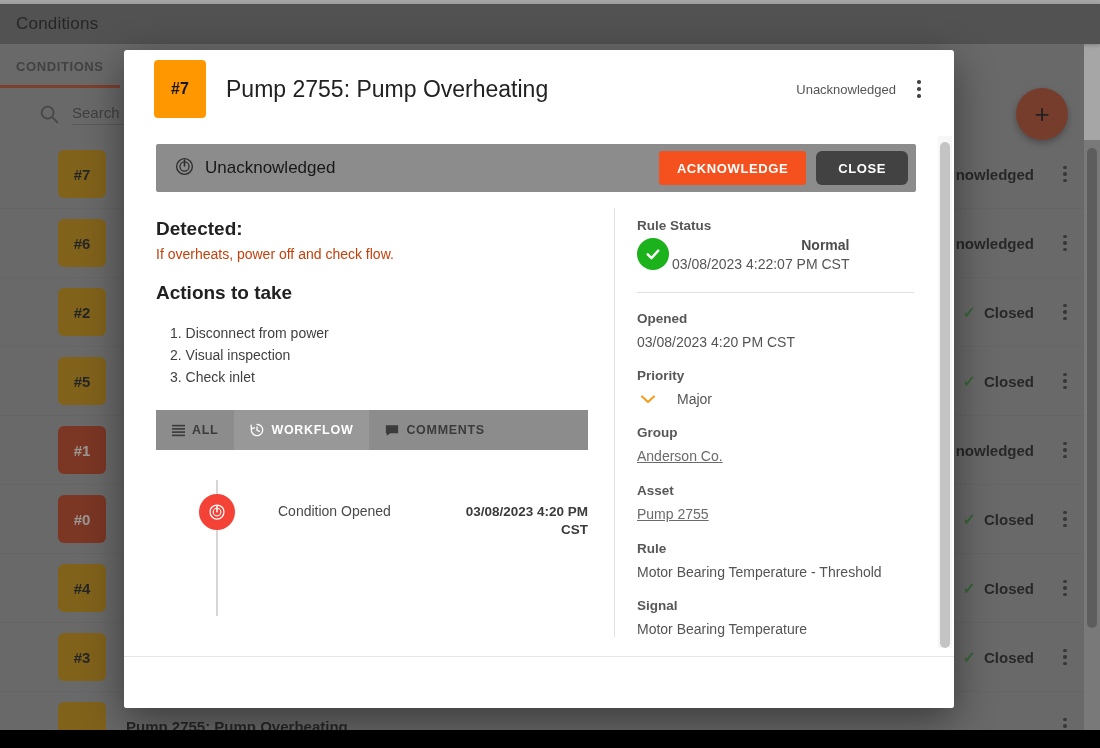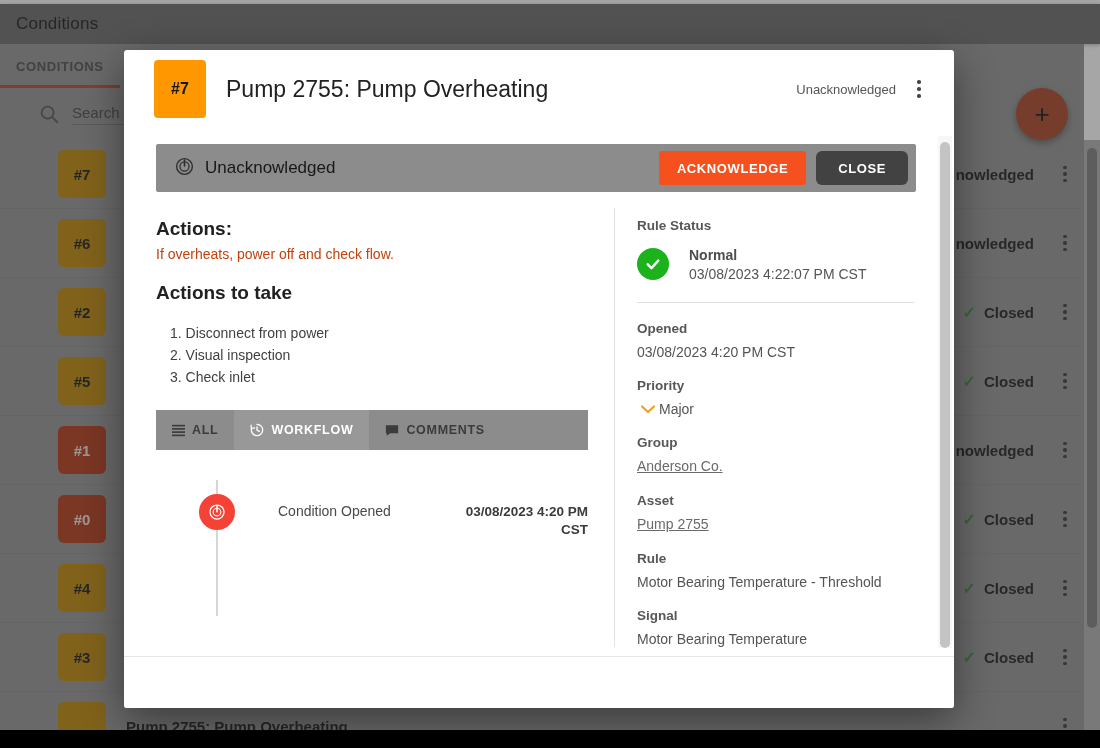--- a/index.html
+++ b/index.html
@@ -135,34 +135,34 @@
   .timeline-line { position: absolute; left: 60px; top: 30px; bottom: 14px; width: 2px; background: #d6d6d6; }
   .timeline-row { display: flex; align-items: flex-start; position: relative; }
   .tl-dot {
     width: 36px; height: 36px; border-radius: 50%; background: #f44336;
     display: flex; align-items: center; justify-content: center; margin-left: 43px; flex: 0 0 36px; z-index: 2;
   }
   .tl-label { font-size: 14px; color: #4a4a4a; margin-left: 43px; margin-top: 9px; flex: 1; }
   .tl-time { font-size: 13.5px; font-weight: 700; color: #3b3b3b; text-align: right; width: 130px; margin-top: 9px; line-height: 1.35; }
 
   .rs-title { font-size: 13.5px; font-weight: 700; color: #575757; }
-  .rs-row { display: flex; align-items: flex-start; margin-top: 14px; gap: 20px; }
+  .rs-row { display: flex; align-items: flex-start; margin-top: 4px; gap: 3px; text-align: right; }
   .rs-check {
     width: 32px; height: 32px; border-radius: 50%; background: #1cb21c;
     display: flex; align-items: center; justify-content: center; flex: 0 0 32px; margin-top: 1px;
   }
   .rs-state { font-size: 14px; font-weight: 700; color: #4d4d4d; }
   .rs-date { font-size: 14px; color: #555; margin-top: 3px; }
   .rs-hr { border: none; border-top: 1px solid #e0e0e0; margin: 20px 0 18px 0; }
 
   .fld-label { font-size: 13.5px; font-weight: 700; color: #575757; margin-top: 18px; }
   .fld-label.first { margin-top: 0; }
   .fld-value { font-size: 14px; color: #545454; margin-top: 8px; }
   .fld-link { font-size: 14px; color: #6a6a6a; text-decoration: underline; cursor: pointer; display: inline-block; margin-top: 8px; }
-  .fld-priority { display: flex; align-items: center; gap: 4px; margin-top: 8px; padding-left: 4px; }
+  .fld-priority { display: flex; align-items: center; gap: 22px; margin-top: 8px; padding-left: 4px; }
   .fld-priority span { font-size: 14px; color: #555; }
 
   .modal-scrollbar { position: absolute; top: 8px; right: 2px; width: 14px; bottom: 8px; background: #f7f7f7; }
   .modal-scrollthumb { position: absolute; top: 6px; left: 2px; width: 10px; height: 506px; border-radius: 5px; background: #c4c4c4; }
   .modal-footer { flex: 0 0 52px; border-top: 1px solid #e6e6e6; background: #fff; }
 
   
   .dim { position: absolute; inset: 0 0 18px 0; background: rgba(50,50,50,.42); z-index: 5; }
 
   .bottom-black { position: absolute; left: 0; right: 0; bottom: 0; height: 18px; background: #000; z-index: 30; }
@@ -353,21 +353,21 @@
               </svg>
           </span>
           <div class="status-banner-label">Unacknowledged</div>
           <button class="btn btn-ack">ACKNOWLEDGE</button>
           <button class="btn btn-close">CLOSE</button>
         </div>
 
         <div class="content-split">
 
           <div class="col-left">
-            <div class="h-detected">Actions:</div>
+            <div class="h-detected">Detected:</div>
             <div class="p-detected">If overheats, power off and check flow.</div>
 
             <div class="h-actions">Actions to take</div>
             <ul class="action-list">
               <li>1. Disconnect from power</li>
               <li>2. Visual inspection</li>
               <li>3. Check inlet</li>
             </ul>
 
             <div class="tabs-bar">

